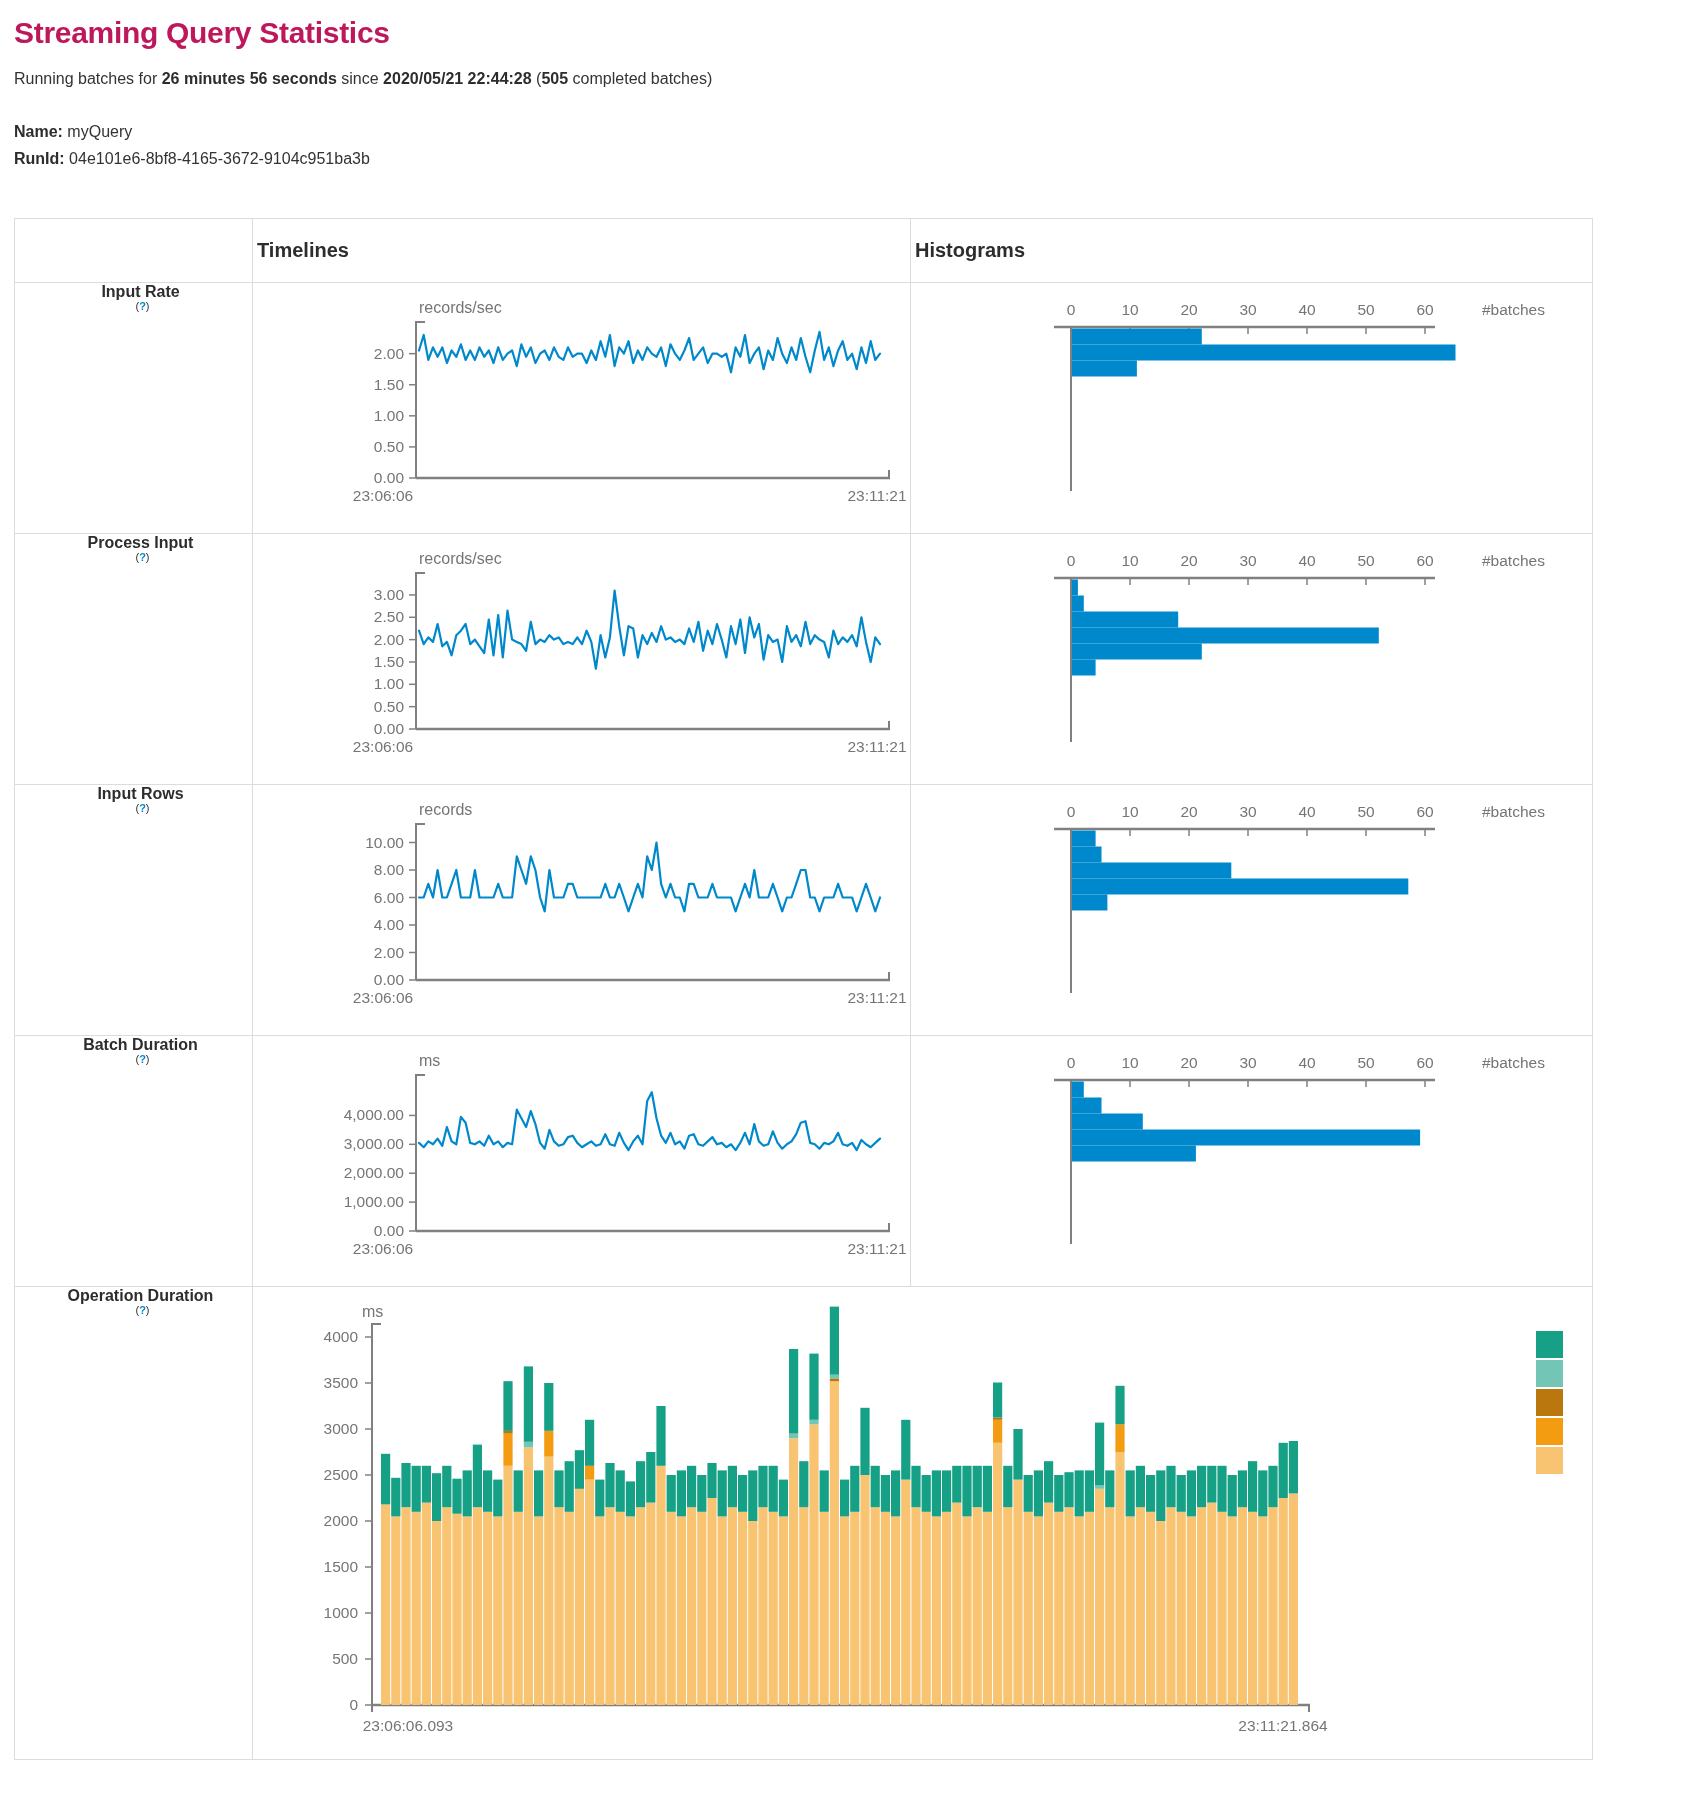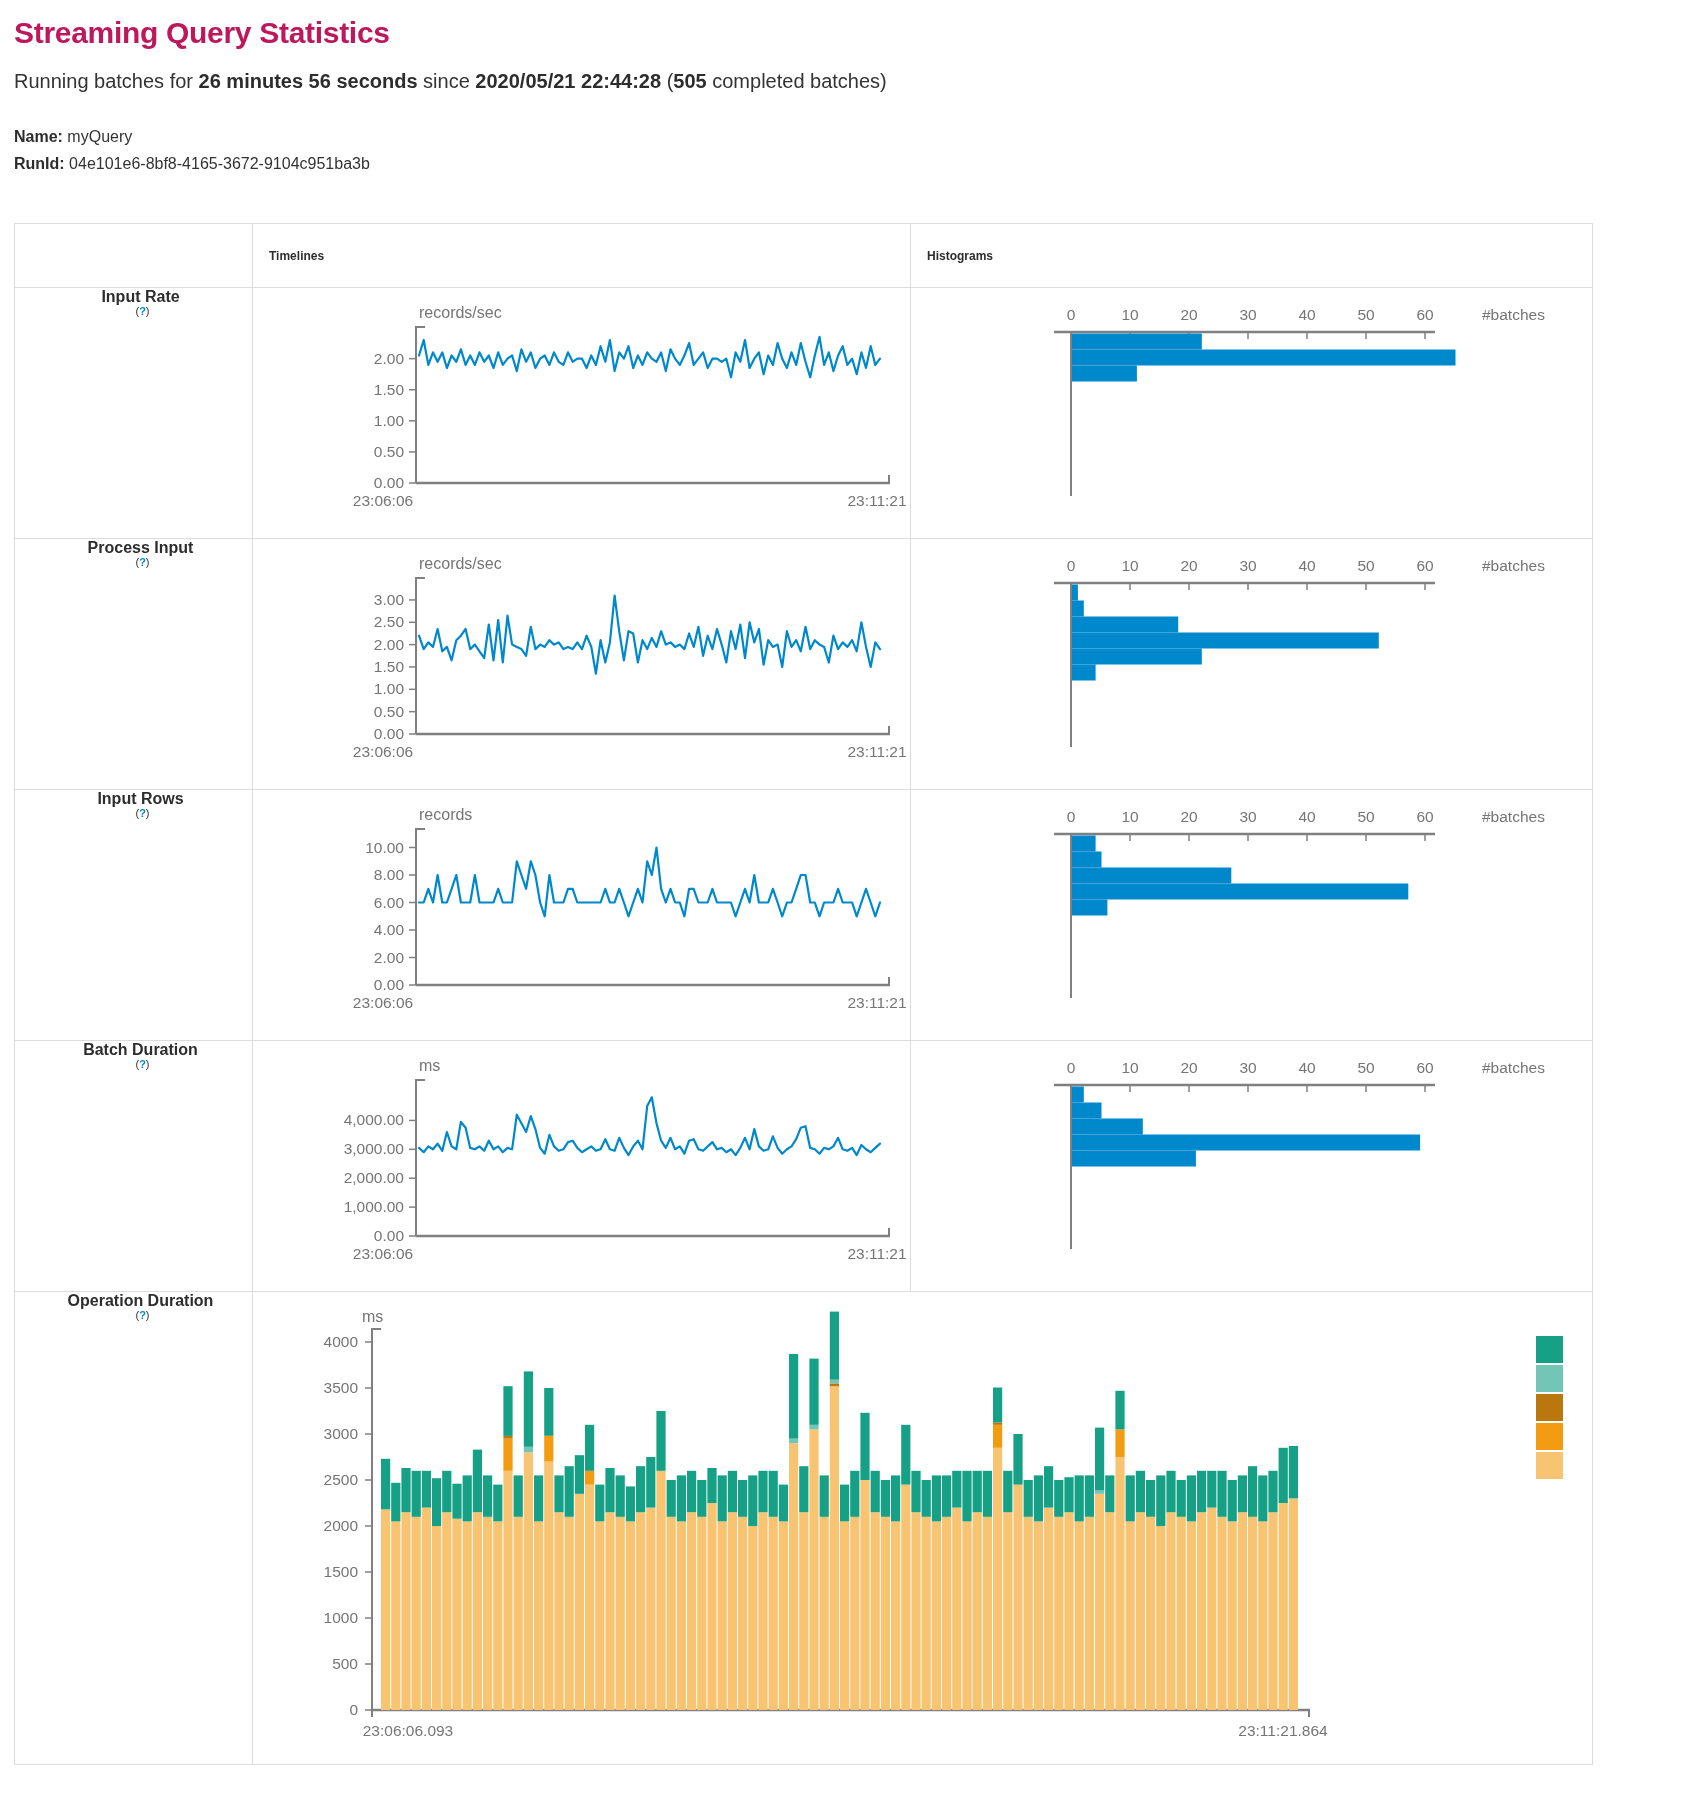--- a/index.html
+++ b/index.html
@@ -1,30 +1,30 @@
 <!DOCTYPE html>
 <html><head>
 <meta charset="utf-8">
 <title>Streaming Query Statistics</title>
 <style>
   html,body{margin:0;padding:0;background:#fff;}
   body{width:1693px;height:1820px;font-family:"Liberation Sans","DejaVu Sans",sans-serif;color:#333;overflow:hidden;}
   .wrap{padding:10px 0 0 14px;}
   h1{margin:6px 0 0 0;font-size:30px;font-weight:700;color:#be185d;letter-spacing:-0.3px;}
-  .subtitle{margin:20px 0 0 0;font-size:20px;color:#333;}
+  .subtitle{margin:20px 0 0 0;font-size:16px;color:#333;}
   .subtitle b,.qline b{font-weight:700;color:#2d2d2d;}
   .qinfo{margin-top:30px;font-size:16px;}
   .qline{line-height:27px;}
   .tbl{margin-top:46px;width:1577px;border:1px solid #dcdcdc;display:grid;
        grid-template-columns:237px 658px 682px;
        grid-template-rows:63px 251px 251px 251px 251px 473px;background:#fff;}
   .cell{border-left:1px solid #dcdcdc;border-top:1px solid #dcdcdc;box-sizing:border-box;overflow:hidden;}
   .cell.c1{border-left:none;flex-direction:column;}
   .cell.hdr{border-top:none;}
-  .hdrcell{display:flex;align-items:center;padding-left:16px;font-weight:700;font-size:12px;color:#2d2d2d;}
+  .hdrcell{display:flex;align-items:center;padding-left:4px;font-weight:700;font-size:20px;color:#2d2d2d;}
   .labelcell{display:flex;align-items:center;padding-left:14px;font-weight:700;font-size:16px;color:#2d2d2d;}
   .span2{grid-column:2/4;}
   svg{display:block;}
   .cunit{font-size:16px;fill:#757575;}
   .ctick{font-size:15.5px;fill:#757575;}
   .help{font-size:11px;margin-left:4px;font-weight:400;color:#333;position:relative;top:-1px;}
   .help .q{color:#0088cc;font-weight:700;cursor:pointer;}
 </style>
 </head>
 <body>

